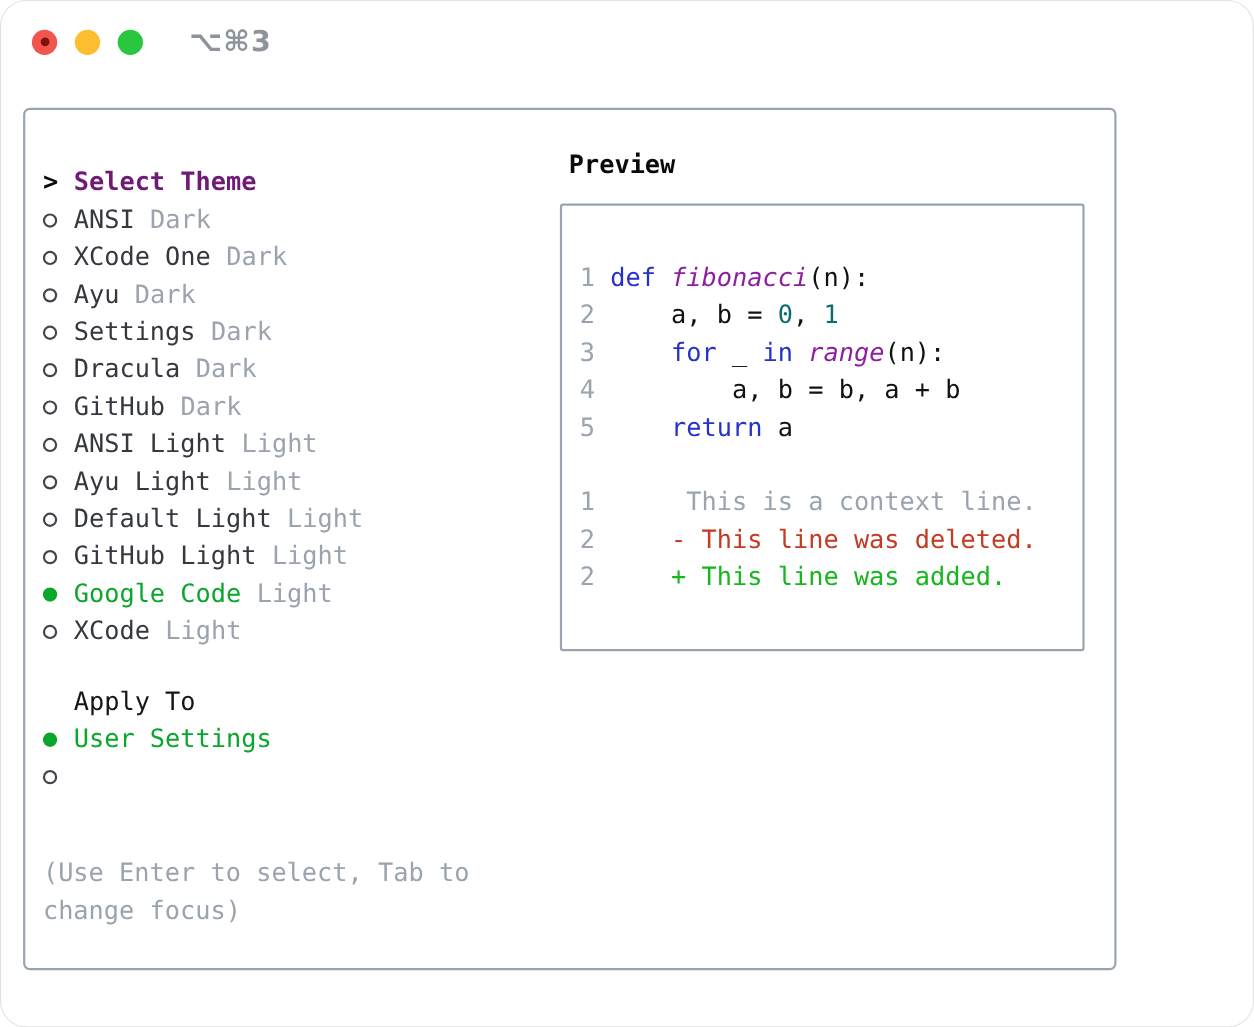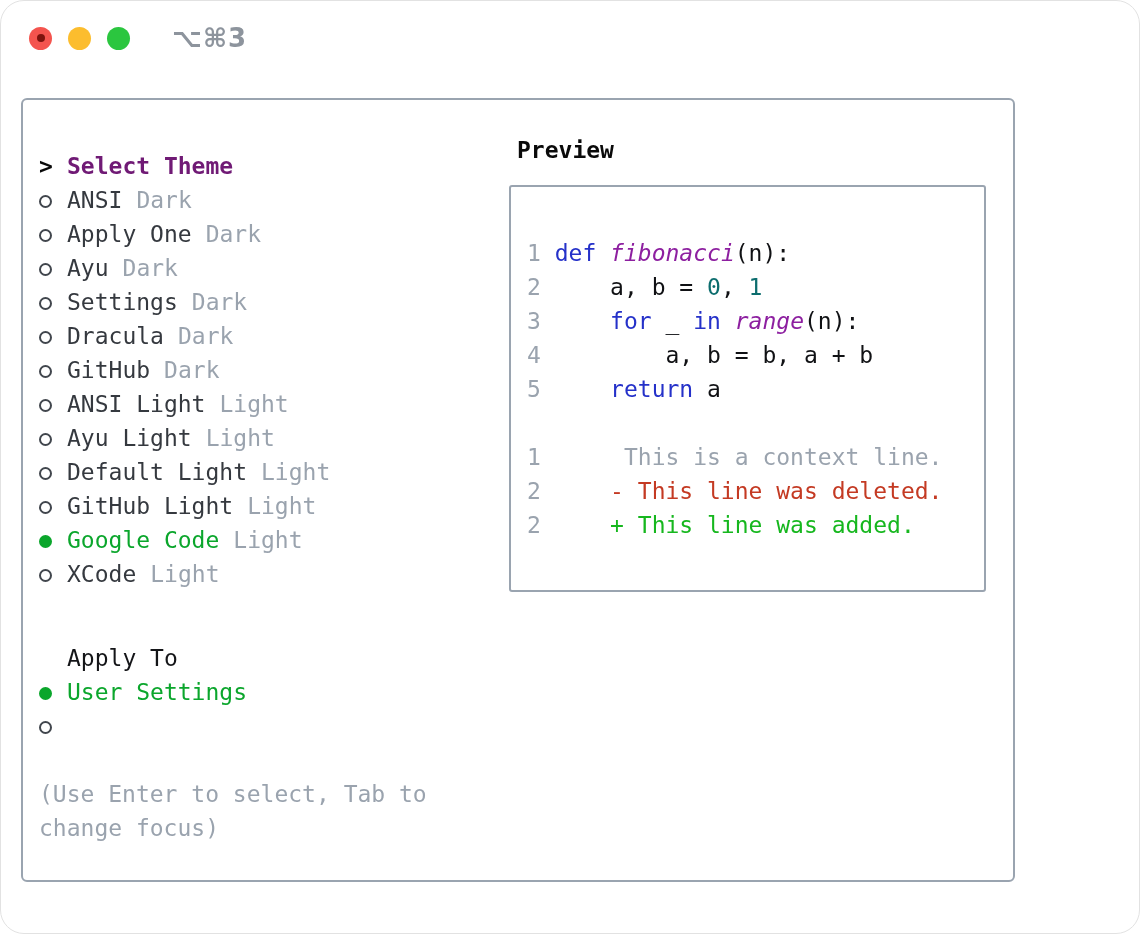--- a/index.html
+++ b/index.html
@@ -48,23 +48,23 @@
   .header-label{color:#701a75;font-weight:bold;}
   .subheader-label{color:#141518;}
   .bullet{
     display:inline-block;width:13px;height:13px;border-radius:50%;
     border:2px solid #41464d;background:transparent;
   }
   .bullet.filled{background:var(--accent-green);border-color:var(--accent-green);}
   .row .label{color:var(--text-dark);}
   .row.selected .label{color:var(--accent-green);text-align:right;}
   .row .variant{color:var(--muted-gray);margin-left:14px;}
-  .apply-section{margin-top:50px;}
+  .apply-section{margin-top:30px;}
   .help{
-    margin-top:34px;width:440px;color:var(--muted-gray);
+    margin-top:54px;width:440px;color:var(--muted-gray);
     font-size:23px;line-height:34px;
   }
   
   .right-col{position:absolute;left:472px;top:33px;width:500px;}
   .preview-heading{
     height:34px;line-height:34px;margin-left:22px;
     font-size:23px;font-weight:bold;color:#0a0a0a;
   }
   .preview-box{
     margin-left:14px;margin-top:18px;width:477px;height:407px;
@@ -97,21 +97,21 @@
 
     <div class="left-col">
 
       <div>
         <div class="row">
           <span class="prefix">&gt;</span>
           <span class="header-label">Select Theme</span>
         </div>
 
       <div class="row"><span class="prefix"><span class="bullet"></span></span><span class="label">ANSI</span><span class="variant">Dark</span></div>
-          <div class="row"><span class="prefix"><span class="bullet"></span></span><span class="label">Apply One</span><span class="variant">Dark</span></div>
+          <div class="row"><span class="prefix"><span class="bullet"></span></span><span class="label">XCode One</span><span class="variant">Dark</span></div>
           <div class="row"><span class="prefix"><span class="bullet"></span></span><span class="label">Ayu</span><span class="variant">Dark</span></div>
           <div class="row"><span class="prefix"><span class="bullet"></span></span><span class="label">Settings</span><span class="variant">Dark</span></div>
           <div class="row"><span class="prefix"><span class="bullet"></span></span><span class="label">Dracula</span><span class="variant">Dark</span></div>
           <div class="row"><span class="prefix"><span class="bullet"></span></span><span class="label">GitHub</span><span class="variant">Dark</span></div>
           <div class="row"><span class="prefix"><span class="bullet"></span></span><span class="label">ANSI Light</span><span class="variant">Light</span></div>
           <div class="row"><span class="prefix"><span class="bullet"></span></span><span class="label">Ayu Light</span><span class="variant">Light</span></div>
           <div class="row"><span class="prefix"><span class="bullet"></span></span><span class="label">Default Light</span><span class="variant">Light</span></div>
           <div class="row"><span class="prefix"><span class="bullet"></span></span><span class="label">GitHub Light</span><span class="variant">Light</span></div>
           <div class="row selected"><span class="prefix"><span class="bullet filled"></span></span><span class="label">Google Code</span><span class="variant">Light</span></div>
           <div class="row"><span class="prefix"><span class="bullet"></span></span><span class="label">XCode</span><span class="variant">Light</span></div>

